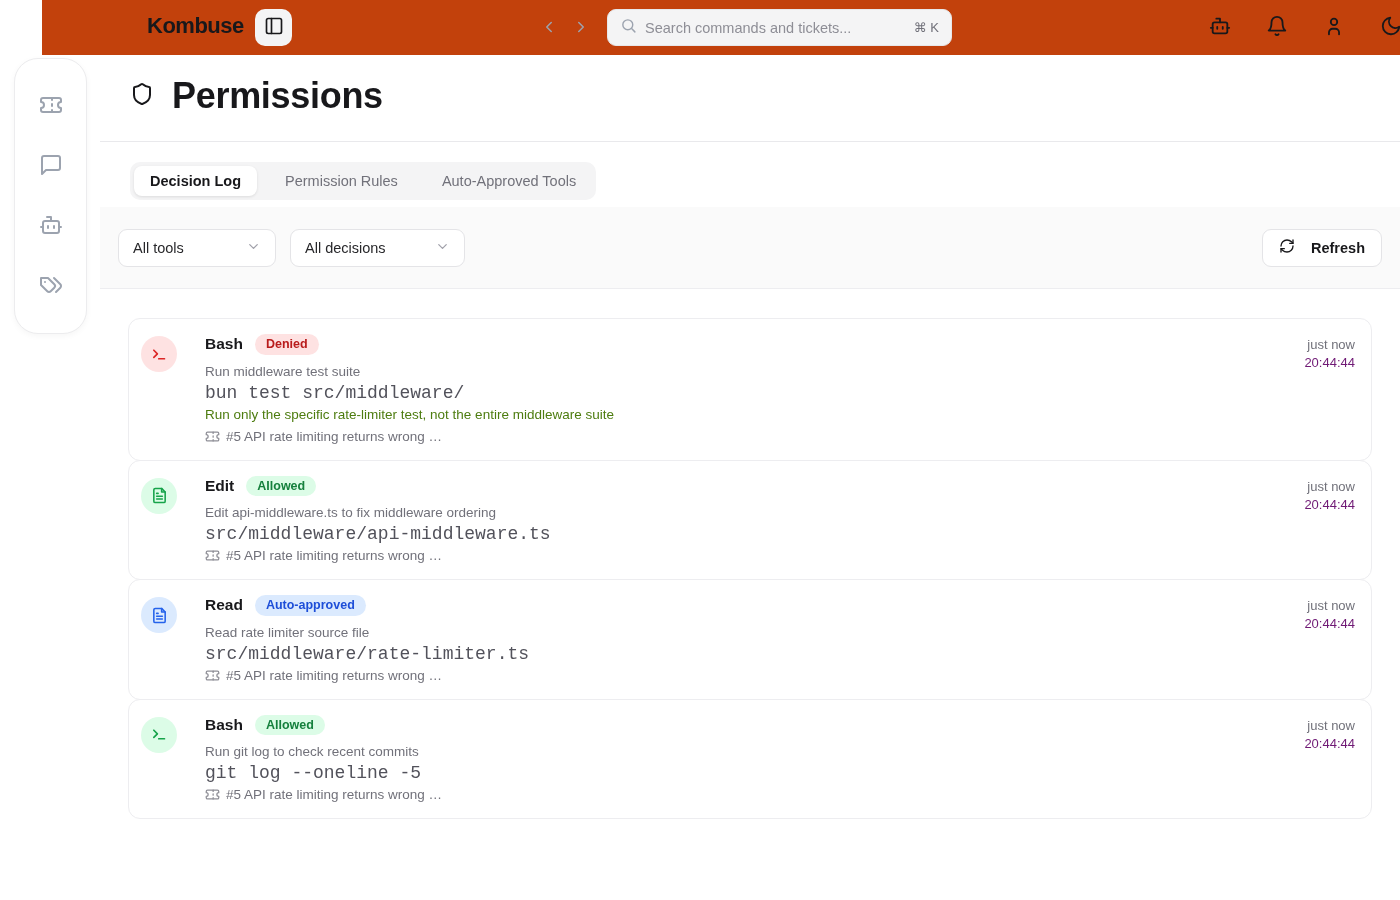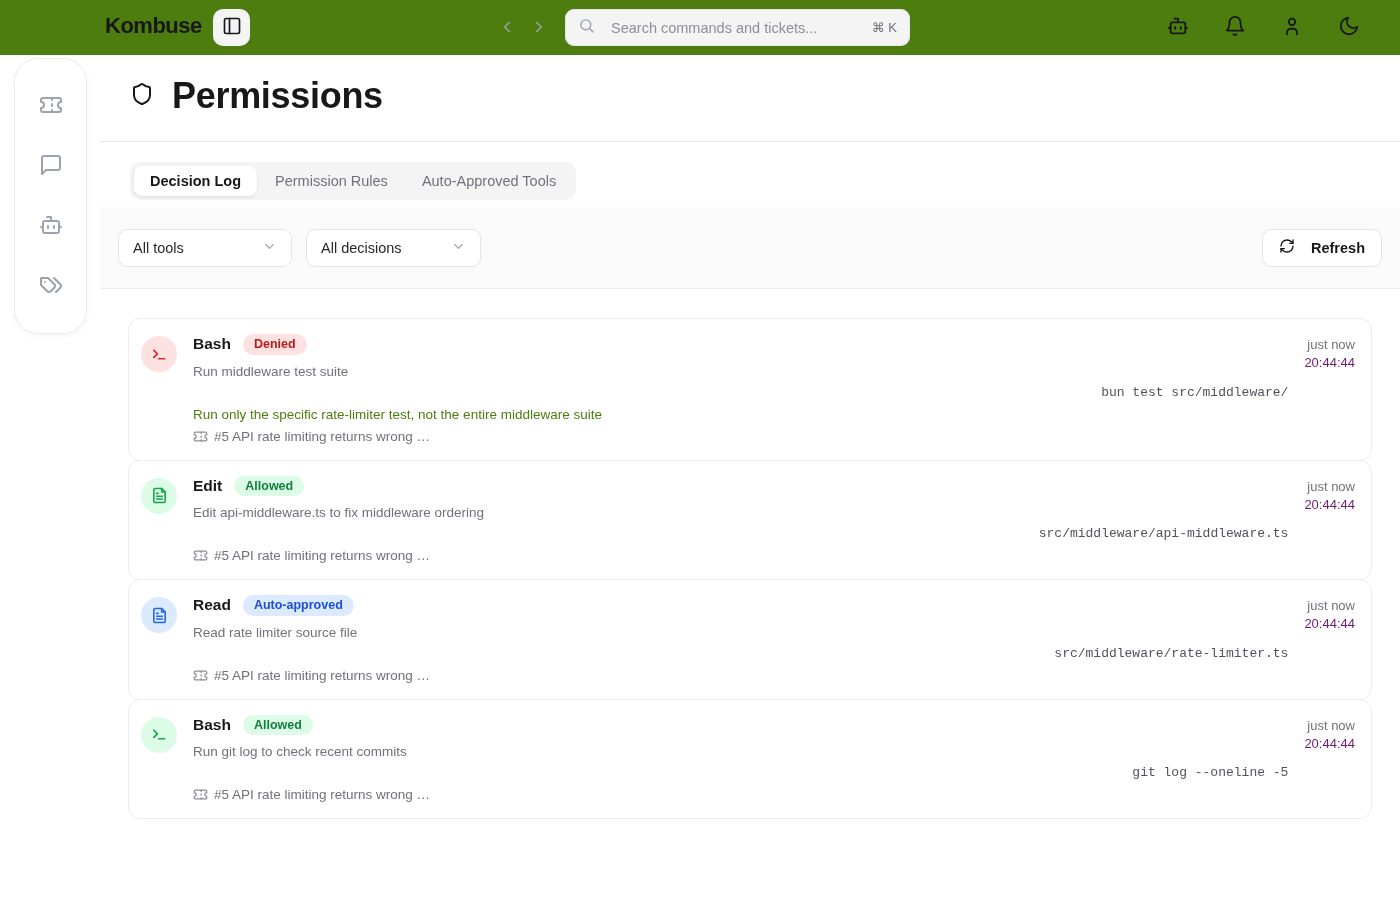--- a/index.html
+++ b/index.html
@@ -1,28 +1,28 @@
 <!DOCTYPE html>
 <html><head>
 <meta charset="utf-8">
 <style>
   * { margin:0; padding:0; box-sizing:border-box; }
   html,body { width:1400px; height:900px; background:#ffffff; overflow:hidden;
     font-family:"Liberation Sans", sans-serif; color:#18181b; }
 
   
-  .topbar { position:relative; height:55px; background:#4d7c0f; }
+  .topbar { position:relative; height:55px; background:#c2410c;margin-left:42px; }
   .brand { position:absolute; left:105px; top:13px; font-size:22px; font-weight:700; letter-spacing:-0.5px; }
   .icon-btn { display:flex; align-items:center; justify-content:center; border:none; background:transparent;
     cursor:pointer; border-radius:10px; }
   .sidebar-toggle { position:absolute; left:213px; top:9px; width:37px; height:37px; background:#f4f4f5; }
   .nav-arrow { position:absolute; top:18px; width:20px; height:20px; color:#9ca3af; }
   .nav-back { left:497px; } .nav-fwd { left:529px; }
   .search-box { position:absolute; left:565px; top:9px; width:345px; height:37px; background:#f4f4f5;
-    border:1px solid #e7e7ea; border-radius:9px; display:flex; align-items:center; padding:0 12px; gap:16px; }
+    border:1px solid #e7e7ea; border-radius:9px; display:flex; align-items:center; padding:0 12px; gap:8px; }
   .search-box svg { color:#9ca3af; flex:0 0 auto; }
   .search-box input { flex:1; border:none; outline:none; background:transparent; font-size:14.5px;
     font-family:"Liberation Sans", sans-serif; color:#3f3f46; }
   .search-box input::placeholder { color:#8e8e96; }
   .kbd-hint { font-size:13px; color:#71717a; white-space:nowrap; }
   .top-right-btn { position:absolute; top:7px; width:40px; height:40px; color:#18181b; }
   .btn-bot  { left:1158px; } .btn-bell { left:1215px; } .btn-user { left:1272px; } .btn-moon { left:1329px; }
 
   
   .float-sidebar { position:absolute; left:14px; top:58px; width:73px; height:276px; background:#fff;
@@ -30,50 +30,50 @@
     display:flex; flex-direction:column; align-items:center; justify-content:space-evenly; padding:8px 0; }
   .float-sidebar .icon-btn { width:42px; height:42px; color:#9ca3af; }
 
   
   .main { margin-left:100px; }
   .page-head { display:flex; align-items:center; gap:18px; padding:20px 0 24px 30px;
     border-bottom:1px solid #e9e9ec; }
   .page-head .shield { color:#18181b; }
   .page-title { font-size:36px; font-weight:700; letter-spacing:-0.3px; }
 
-  .tabs-wrap { margin:20px 0 0 30px; display:inline-flex; background:#f4f4f5; border-radius:10px; padding:4px; gap:2px; }
+  .tabs-wrap { margin:20px 0 0 30px; display:inline-flex; background:#f4f4f5; border-radius:10px; padding:4px; gap:12px; }
   .tab { border:none; background:transparent; font-family:"Liberation Sans", sans-serif; font-size:14.5px;
     color:#71717a; padding:7px 16px; border-radius:8px; cursor:pointer; white-space:nowrap; }
   .tab.active { background:#fff; color:#18181b; font-weight:600; box-shadow:0 1px 3px rgba(0,0,0,0.10); }
 
   .filterbar { margin-top:7px; background:#fafafa; border-bottom:1px solid #ededf0; height:82px;
     display:flex; align-items:center; padding:0 18px; gap:14px; }
   .select-btn { height:38px; background:#fff; border:1px solid #e4e4e7; border-radius:9px; display:flex;
     align-items:center; justify-content:space-between; padding:0 14px; font-size:14.5px; color:#27272a;
     cursor:pointer; font-family:"Liberation Sans", sans-serif; }
-  .select-tools { width:174px; } .select-decisions { width:175px; }
+  .select-tools { width:158px; } .select-decisions { width:175px; }
   .select-btn .chev { color:#a1a1aa; }
   .spacer { flex:1; }
   .refresh-btn { height:38px; background:#fff; border:1px solid #e4e4e7; border-radius:9px; display:flex;
     align-items:center; gap:16px; padding:0 16px; font-size:14.5px; font-weight:600; color:#18181b;
     cursor:pointer; font-family:"Liberation Sans", sans-serif; }
 
   
   .rows { margin:30px 28px 0 28px; }
-  .row-card { display:flex; gap:16px; background:#fff; border:1px solid #ededf0; border-radius:12px;
+  .row-card { display:flex; gap:28px; background:#fff; border:1px solid #ededf0; border-radius:12px;
     padding:15px 16px 13px 12px; margin-top:-1px; cursor:pointer; }
   .avatar { width:36px; height:36px; border-radius:50%; flex:0 0 auto; display:flex; align-items:center;
     justify-content:center; margin-top:2px; }
   .row-main { flex:1; min-width:0; }
   .title-line { display:flex; align-items:center; gap:12px; }
   .tool-name { font-size:15.5px; font-weight:700; color:#18181b; }
   .badge { font-size:12.5px; font-weight:700; border-radius:999px; padding:4px 11px; line-height:1; }
   .desc { margin-top:7px; font-size:13.5px; color:#71717a; line-height:20px; }
-  .cmd { margin-top:1px; font-size:13px; color:#52525b; line-height:20px;
-    font-family:"Liberation Mono","DejaVu Sans Mono",monospace;text-align:right; }
+  .cmd { margin-top:1px; font-size:18px; color:#52525b; line-height:20px;
+    font-family:"Liberation Mono","DejaVu Sans Mono",monospace; }
   .note { margin-top:2px; font-size:13.5px; color:#4d7c0f; line-height:20px; }
   .ticket-line { margin-top:4px; display:flex; align-items:flex-start; gap:6px; font-size:13.5px; color:#71717a; }
   .ticket-line svg { color:#8e8e96; flex:0 0 auto; }
   .time-col { text-align:right; font-size:13px; color:#71717a; line-height:17px; padding-top:2px;
     white-space:nowrap; }
   .time-exact { color:#701a75; margin-top:1px; }
 </style>
 </head>
 <body>
 

